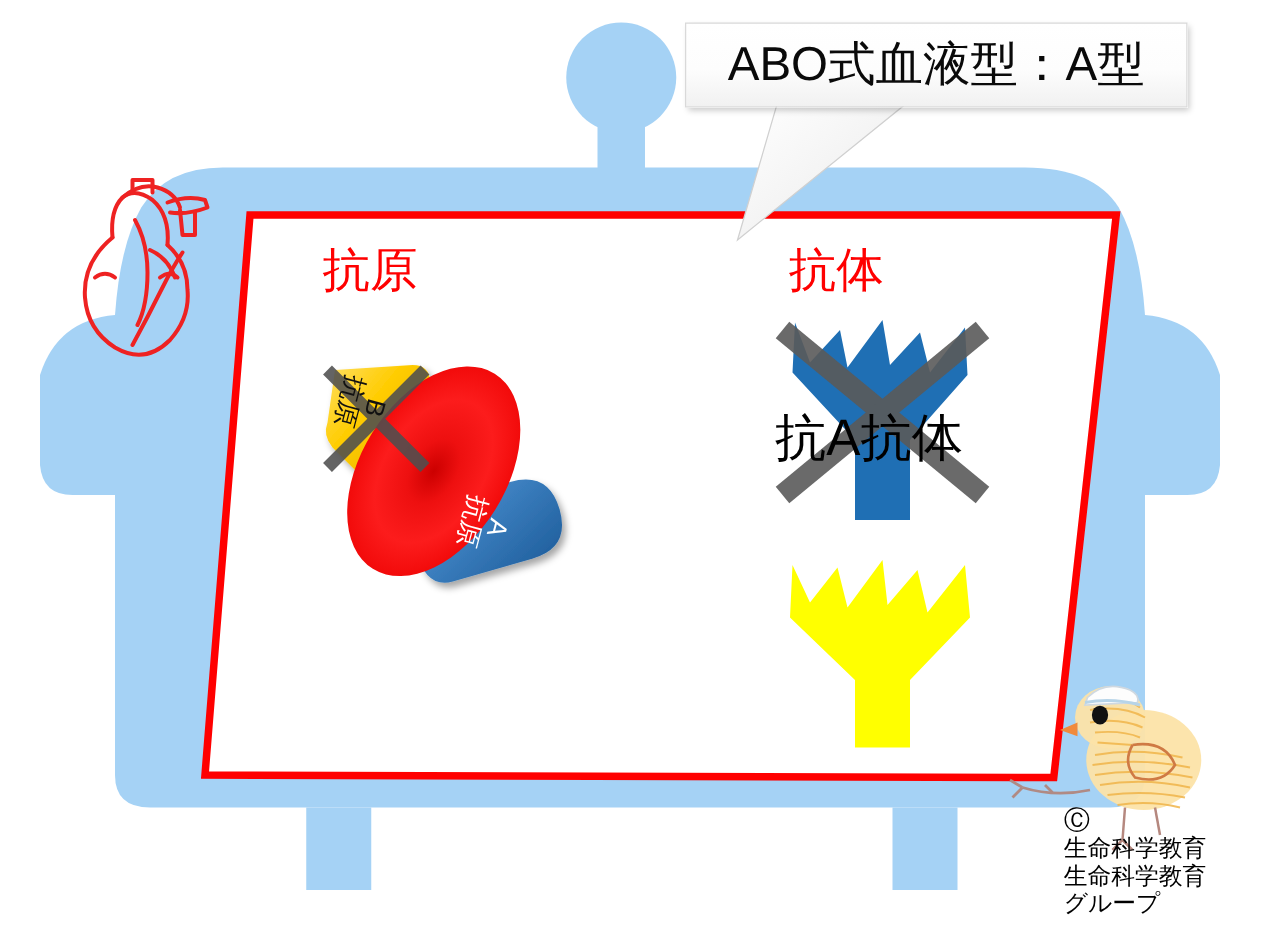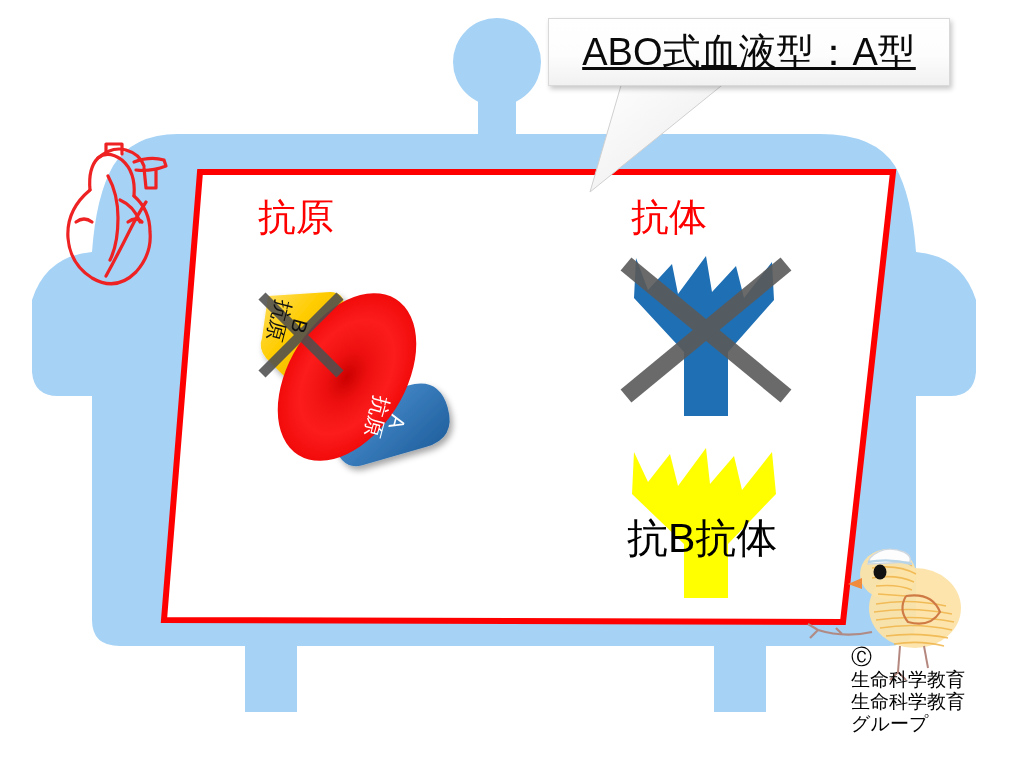--- a/index.html
+++ b/index.html
@@ -39,21 +39,20 @@
     align-items: center;
     justify-content: center;
     z-index: 40;
   }
   #callout-text {
     font-size: 38px;
     color: #0a0a0a;
     line-height: 1;
     white-space: nowrap;
     letter-spacing: 0px;
-    text-decoration: underline;
   }
   
   .section-header {
     position: absolute;
     color: #ff0000;
     font-size: 38px;
     line-height: 1;
     white-space: nowrap;
     z-index: 25;
   }
@@ -274,21 +273,21 @@
                L 684 544
                L 632 494 Z" fill="#ffff00"></path>
     </g>
 
     <g stroke="#5a5a5a" stroke-width="17" stroke-linecap="butt" opacity="0.9">
       <line x1="626" y1="264" x2="786" y2="396"></line>
       <line x1="786" y1="264" x2="626" y2="396"></line>
     </g>
   </svg>
 
-  <div class="ab-label" id="label-anti-b">抗B抗体</div>
+  <div class="ab-label" id="label-anti-a">抗A抗体</div>
 
   <svg class="layer" viewBox="0 0 1011 757" width="1011" height="757" style="z-index:38">
     <defs>
       <linearGradient id="tailGrad" x1="0%" y1="0%" x2="100%" y2="100%">
         <stop offset="0%" stop-color="#ffffff"></stop>
         <stop offset="60%" stop-color="#f2f2f2"></stop>
         <stop offset="100%" stop-color="#d8d8d8"></stop>
       </linearGradient>
     </defs>
     <polygon points="622,82 726,82 590,192" fill="url(#tailGrad)" stroke="#d0d0d0" stroke-width="1"></polygon>

